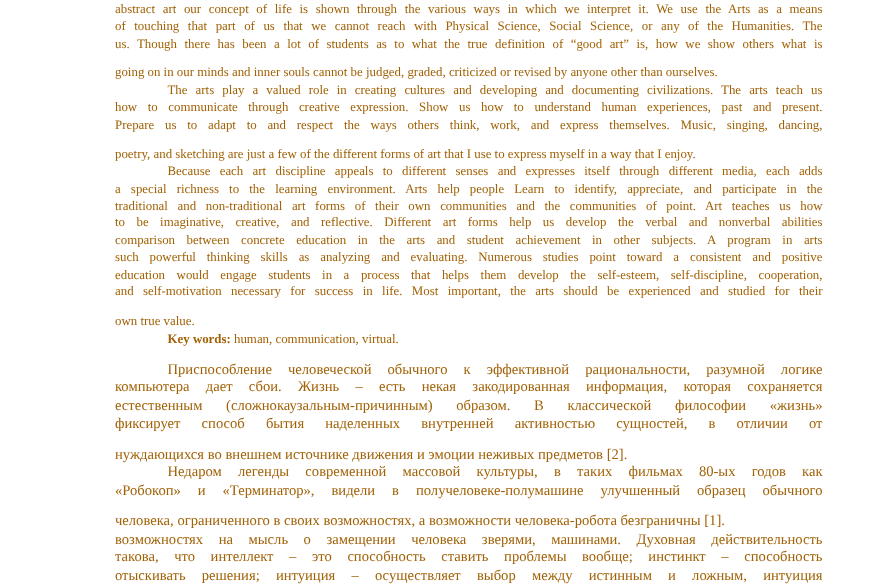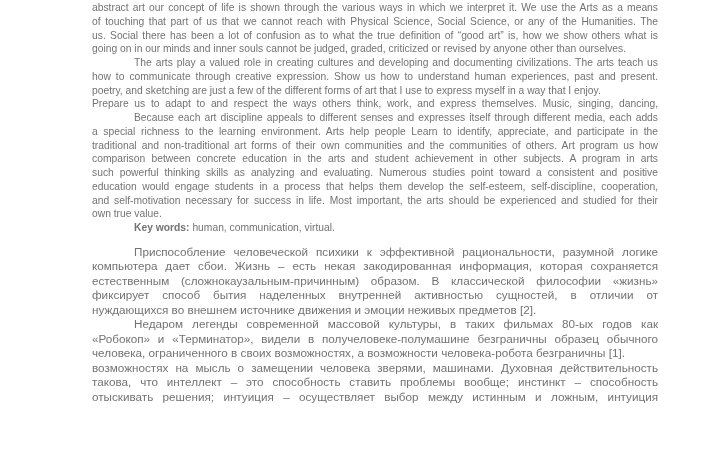--- a/index.html
+++ b/index.html
@@ -7,38 +7,39 @@
     margin: 0;
     padding: 0;
     background: #ffffff;
   }
   .page {
     position: relative;
     width: 684px;
     height: 470px;
     background: #ffffff;
     overflow: hidden;
-    font-family: Liberation Sans, sans-serif;
-    color: #737373;
+    font-family: Liberation Serif, serif;
+    color: #a16207;
   }
   .textblock {
     position: absolute;
     left: 92px;
     top: 1px;
     width: 566px;
   }
   .line {
     text-align: justify;
     text-align-last: justify;
   }
   .line.first {
     text-indent: 42px;
   }
   .line.last {
     text-align-last: left;
+    margin-top: 10px;
   }
   .eng {
     font-size: 10.3px;
     line-height: 13.75px;
   }
   .rus {
     font-size: 11.7px;
     line-height: 14.5px;
     margin-top: 10px;
   }
@@ -53,55 +54,56 @@
 <body>
 
 <div class="page">
   <div class="textblock">
 
     <section class="eng">
       <div id="eng-paras">
           <div class="para">
             <div class="line">abstract art our concept of life is shown through the various ways in which we interpret it. We use the Arts as a means</div>
             <div class="line">of touching that part of us that we cannot reach with Physical Science, Social Science, or any of the Humanities. The</div>
-            <div class="line">us. Social there has been a lot of confusion as to what the true definition of “good art” is, how we show others what is</div>
+            <div class="line">us. Though there has been a lot of students as to what the true definition of “good art” is, how we show others what is</div>
             <div class="line last">going on in our minds and inner souls cannot be judged, graded, criticized or revised by anyone other than ourselves.</div>
           </div>
           <div class="para">
             <div class="line first">The arts play a valued role in creating cultures and developing and documenting civilizations. The arts teach us</div>
             <div class="line">how to communicate through creative expression. Show us how to understand human experiences, past and present.</div>
+            <div class="line">Prepare us to adapt to and respect the ways others think, work, and express themselves. Music, singing, dancing,</div>
             <div class="line last">poetry, and sketching are just a few of the different forms of art that I use to express myself in a way that I enjoy.</div>
-            <div class="line">Prepare us to adapt to and respect the ways others think, work, and express themselves. Music, singing, dancing,</div>
           </div>
           <div class="para">
             <div class="line first">Because each art discipline appeals to different senses and expresses itself through different media, each adds</div>
             <div class="line">a special richness to the learning environment. Arts help people Learn to identify, appreciate, and participate in the</div>
-            <div class="line">traditional and non-traditional art forms of their own communities and the communities of others. Art program us how</div>
+            <div class="line">traditional and non-traditional art forms of their own communities and the communities of point. Art teaches us how</div>
+            <div class="line">to be imaginative, creative, and reflective. Different art forms help us develop the verbal and nonverbal abilities</div>
             <div class="line">comparison between concrete education in the arts and student achievement in other subjects. A program in arts</div>
             <div class="line">such powerful thinking skills as analyzing and evaluating. Numerous studies point toward a consistent and positive</div>
             <div class="line">education would engage students in a process that helps them develop the self-esteem, self-discipline, cooperation,</div>
             <div class="line">and self-motivation necessary for success in life. Most important, the arts should be experienced and studied for their</div>
             <div class="line last">own true value.</div>
           </div>
         </div>
       <div class="line kw first"><span class="kw-label">Key words:</span><span> human, communication, virtual.</span></div>
     </section>
 
     <section class="rus">
       <div id="rus-paras">
           <div class="para">
-            <div class="line first">Приспособление человеческой психики к эффективной рациональности, разумной логике</div>
+            <div class="line first">Приспособление человеческой обычного к эффективной рациональности, разумной логике</div>
             <div class="line">компьютера дает сбои. Жизнь – есть некая закодированная информация, которая сохраняется</div>
             <div class="line">естественным (сложнокаузальным-причинным) образом. В классической философии «жизнь»</div>
             <div class="line">фиксирует способ бытия наделенных внутренней активностью сущностей, в отличии от</div>
             <div class="line last">нуждающихся во внешнем источнике движения и эмоции неживых предметов [2].</div>
           </div>
           <div class="para">
             <div class="line first">Недаром легенды современной массовой культуры, в таких фильмах 80-ых годов как</div>
-            <div class="line">«Робокоп» и «Терминатор», видели в получеловеке-полумашине безграничны образец обычного</div>
+            <div class="line">«Робокоп» и «Терминатор», видели в получеловеке-полумашине улучшенный образец обычного</div>
             <div class="line last">человека, ограниченного в своих возможностях, а возможности человека-робота безграничны [1].</div>
           </div>
           <div class="para">
             <div class="line">возможностях на мысль о замещении человека зверями, машинами. Духовная действительность</div>
             <div class="line">такова, что интеллект – это способность ставить проблемы вообще; инстинкт – способность</div>
             <div class="line">отыскивать решения; интуиция – осуществляет выбор между истинным и ложным, интуиция</div>
           </div>
         </div>
     </section>
 

